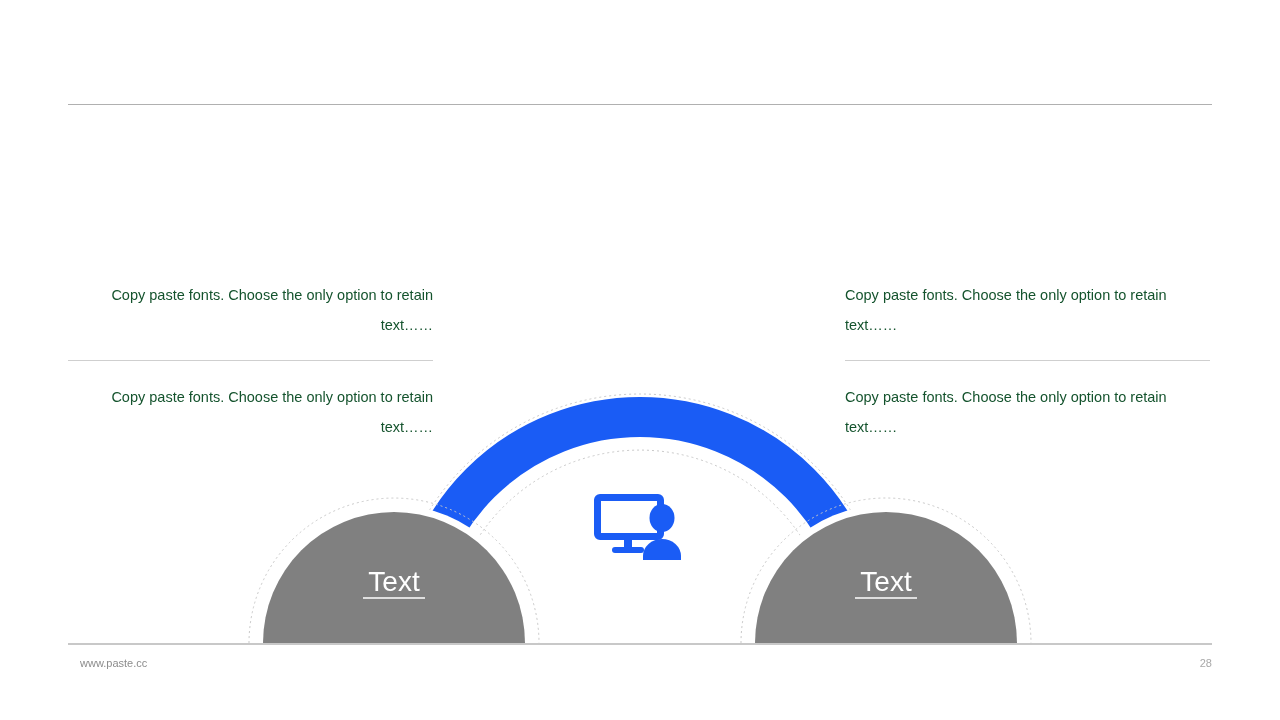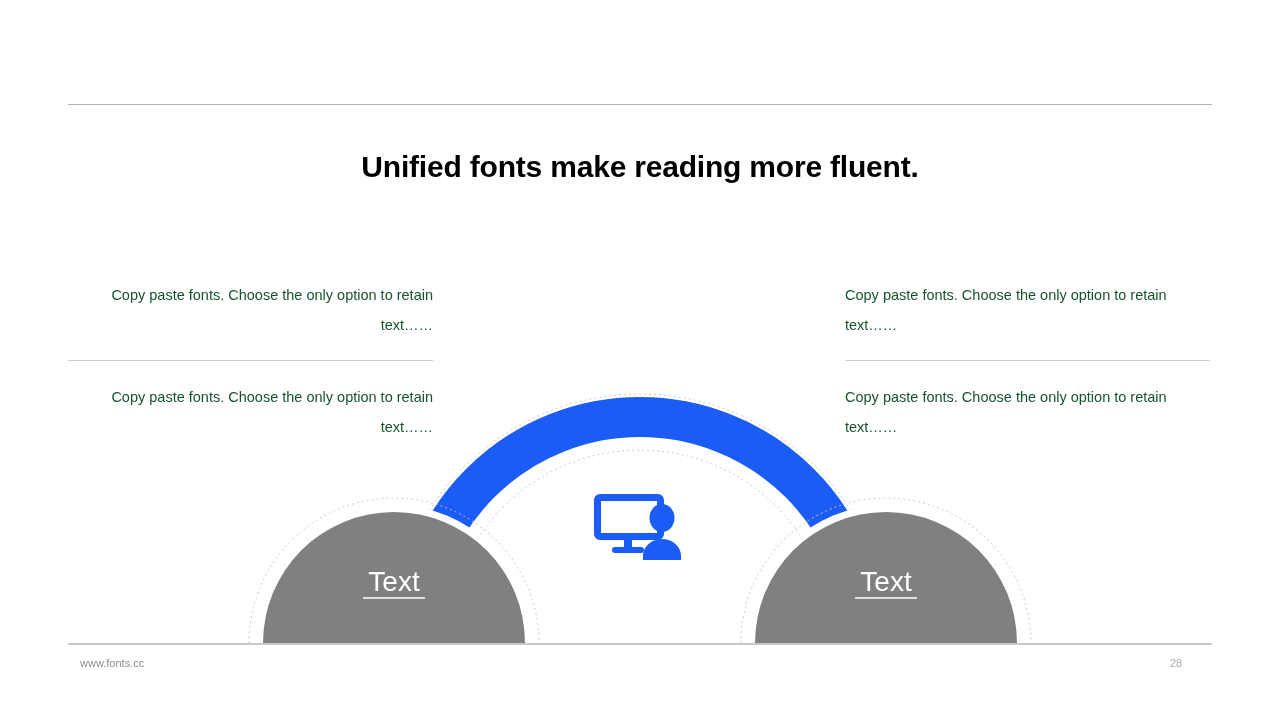--- a/index.html
+++ b/index.html
@@ -117,34 +117,33 @@
     top: 657px;
     font-size: 11px;
     color: #8c8c8c;
     z-index: 6;
   }
   .footer-page {
     position: absolute;
     left: 1140px;
     top: 657px;
     width: 72px;
-    text-align: center;
+    text-align: right;
     font-size: 11px;
     color: #a8a8a8;
     z-index: 6;
   }
 </style>
 </head>
 <body>
 
 <div class="slide">
 
   <div class="title-rule"></div>
 
-  <div class="subtitle">Unified fonts make reading more fluent.</div>
 
   <div class="txt-block txt-left tb-r1">Copy paste fonts. Choose the only option to retain text……</div>
   <div class="txt-rule rule-left"></div>
   <div class="txt-block txt-left tb-r2">Copy paste fonts. Choose the only option to retain text……</div>
 
   <div class="txt-block txt-right tb-r1">Copy paste fonts. Choose the only option to retain text……</div>
   <div class="txt-rule rule-right"></div>
   <div class="txt-block txt-right tb-r2">Copy paste fonts. Choose the only option to retain text……</div>
 
   <svg class="graphic" viewBox="0 0 1280 720">
@@ -198,16 +197,16 @@
 
       <path d="M 643 556
                A 19 17 0 0 1 681 556
                L 681 560
                L 643 560
                Z"></path>
     </g>
   </svg>
 
   <div class="bottom-rule"></div>
-  <div class="footer-url">www.fonts.cc</div>
+  <div class="footer-url">www.paste.cc</div>
   <div class="footer-page">28</div>
 
 </div>
 
 </body></html>

